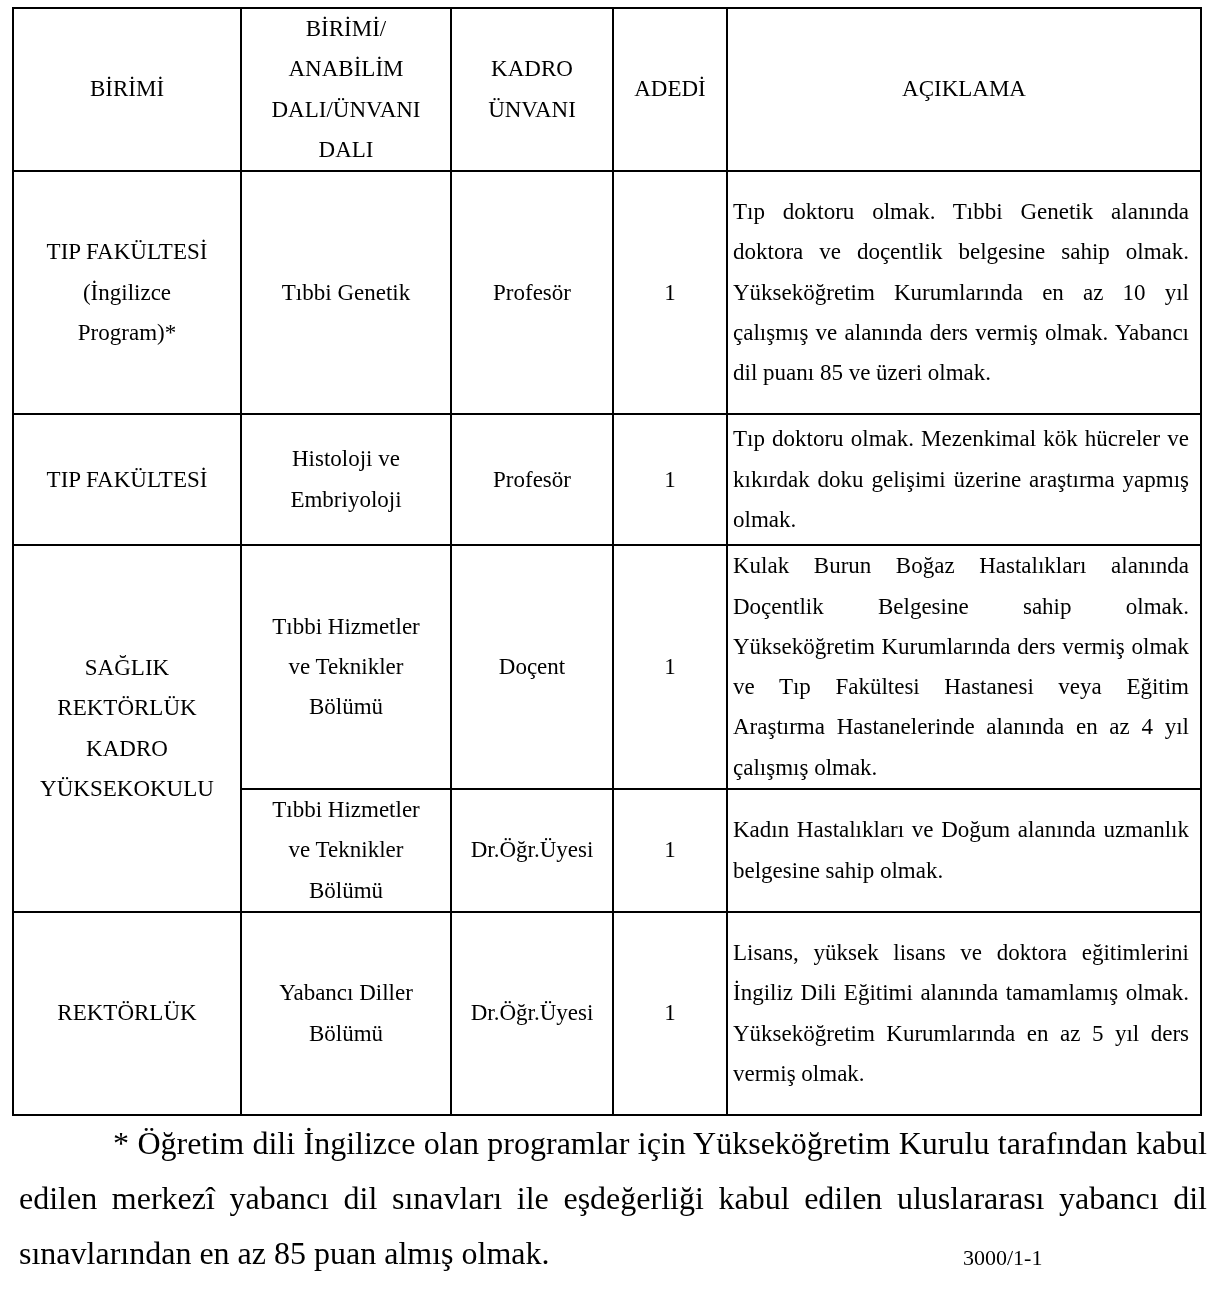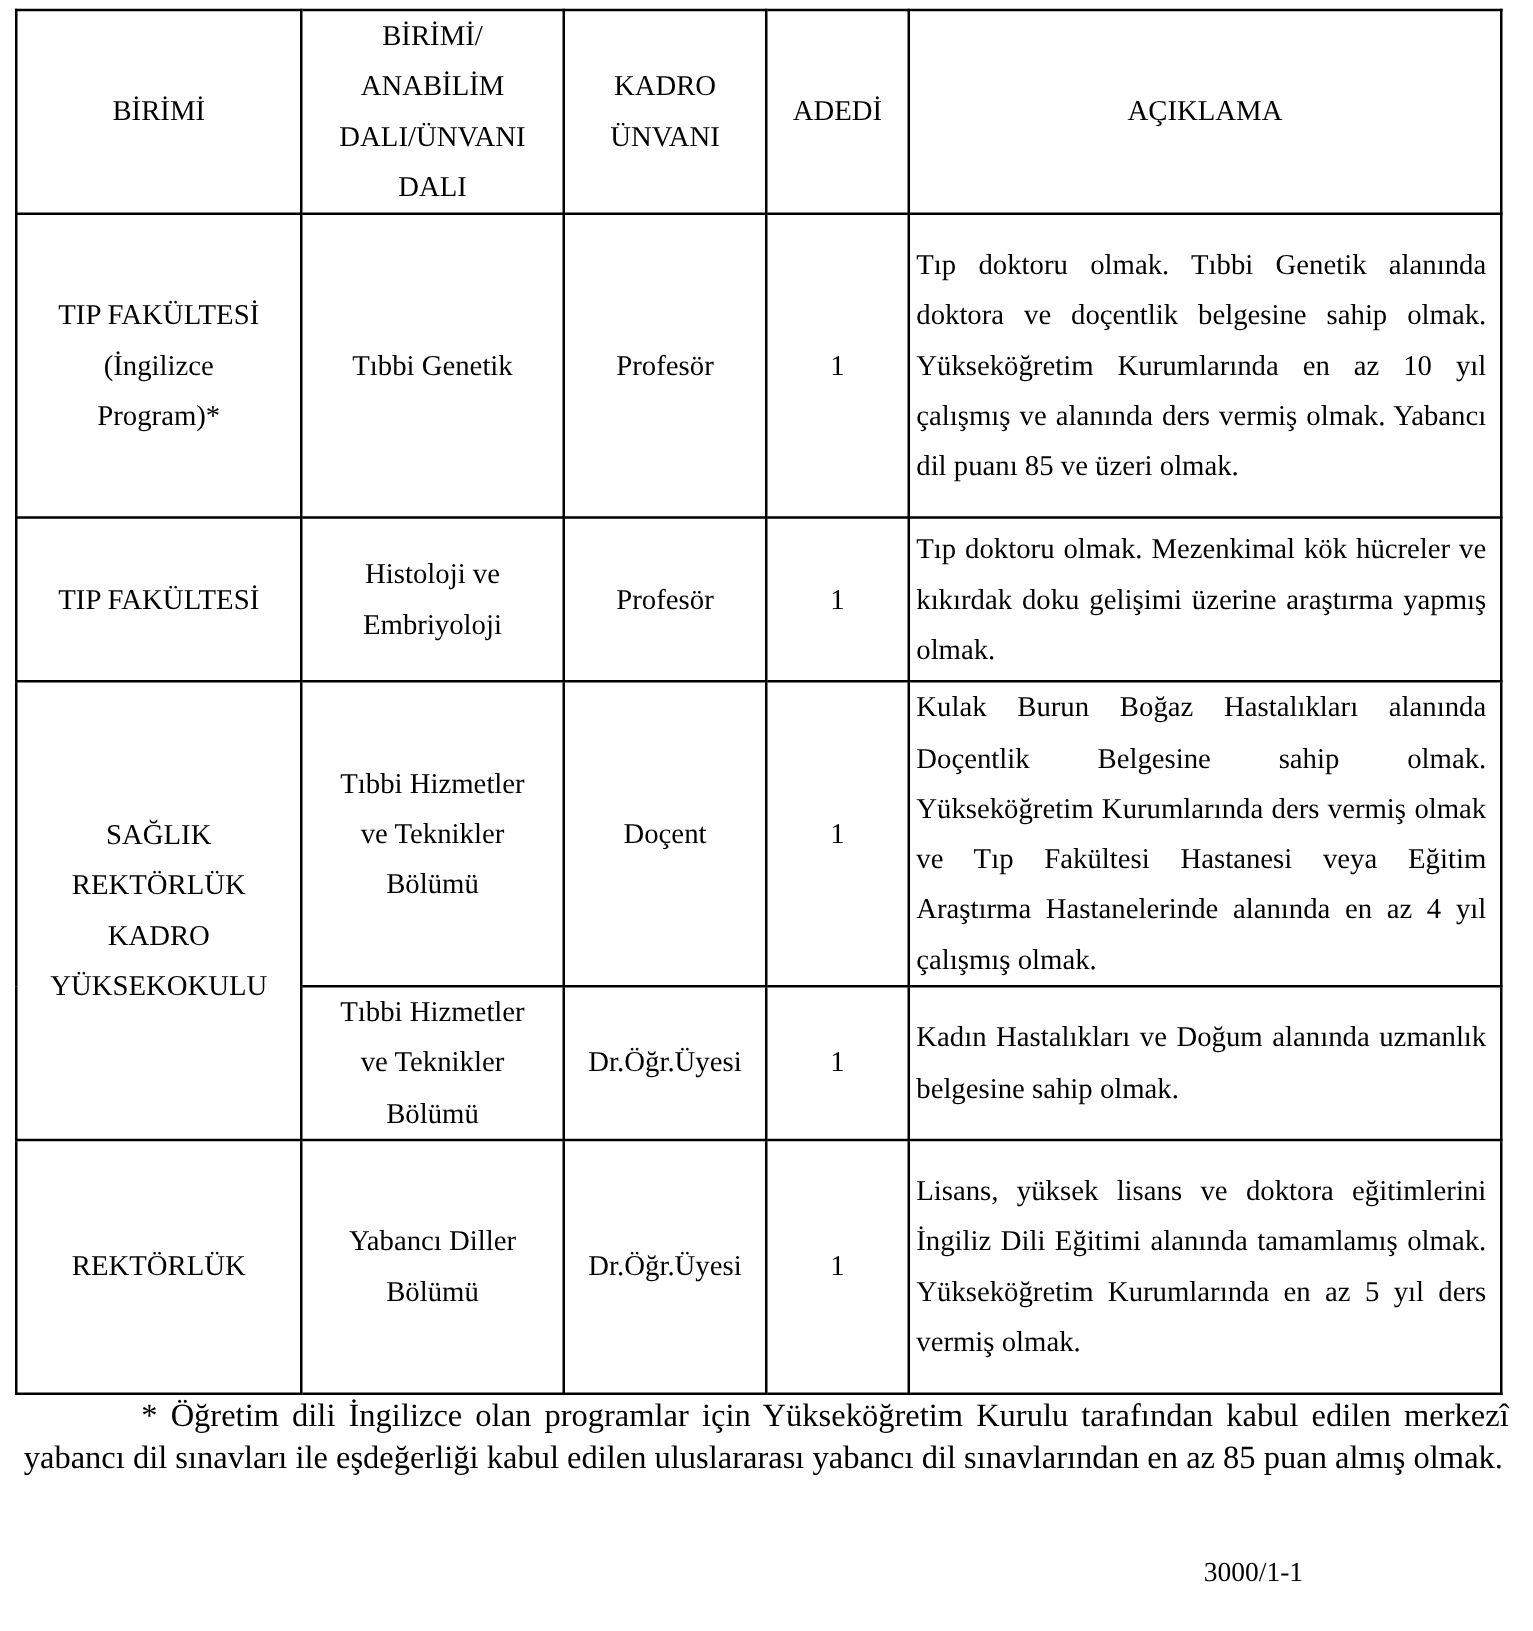--- a/index.html
+++ b/index.html
@@ -5,21 +5,21 @@
   html, body { margin:0; padding:0; background:#ffffff; }
   body { width:1226px; height:1305px; position:relative; overflow:hidden;
          font-family:"Liberation Serif","DejaVu Serif",serif; color:#000; }
   .topline { position:absolute; left:0; top:0; width:1226px; height:6px; overflow:hidden; }
   table { position:absolute; left:12px; top:7px; border-collapse:collapse; table-layout:fixed; width:1190px; }
   td, th { border:2px solid #000; font-weight:normal; font-size:23px; line-height:40.3px; padding:0; vertical-align:middle; text-align:center; }
   th { height:160px; }
   td.desc { text-align:justify; padding:0 11px 0 5px; }
   td.desc span { display:block; text-align:justify; text-align-last:left; }
   .c1 { width:228px; } .c2 { width:210px; } .c3 { width:162px; } .c4 { width:114px; }
-  .footnote { position:absolute; left:19px; top:1116px; width:1188px; font-size:26px; line-height:33px;
+  .footnote { position:absolute; left:19px; top:1116px; width:1188px; font-size:32px; line-height:55px;
               text-align:justify; text-indent:94px; font-family:"Liberation Serif",serif; letter-spacing:0; }
   .pageno { position:absolute; left:963px; top:1238px; font-size:22px; line-height:40px; }
 </style>
 </head>
 <body>
 
 <div class="topline"></div>
 
 <table>
   <colgroup>

